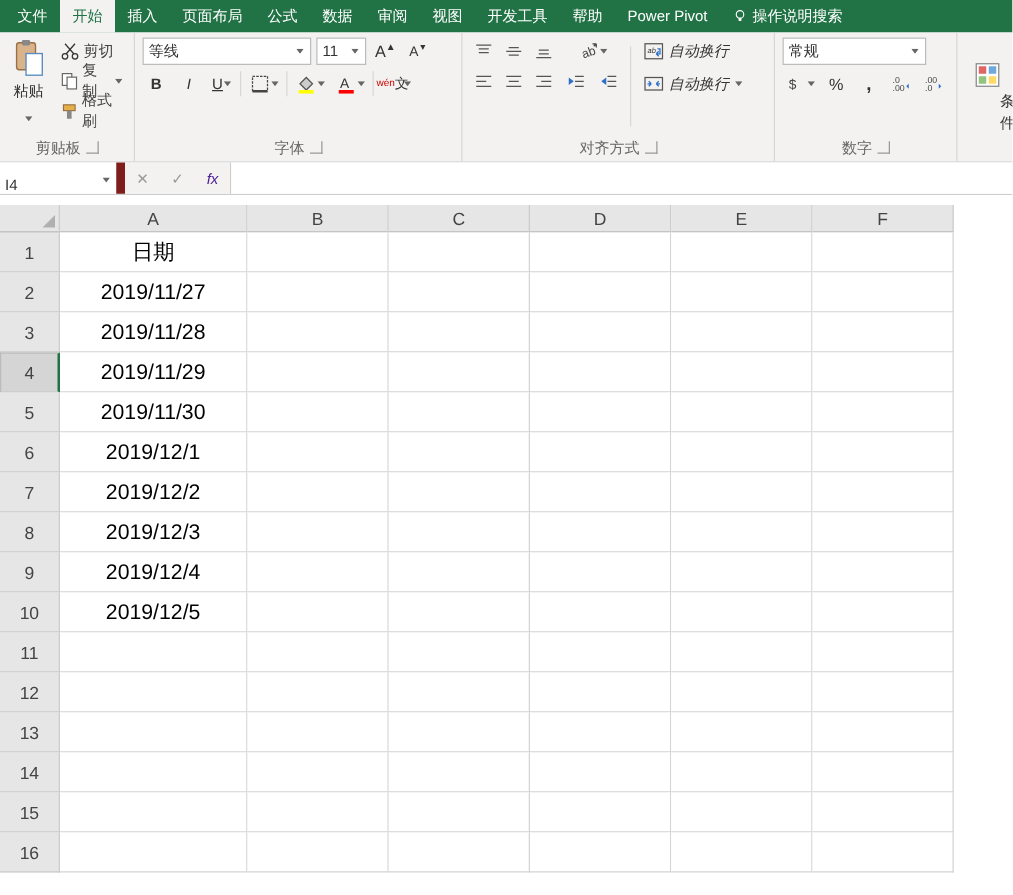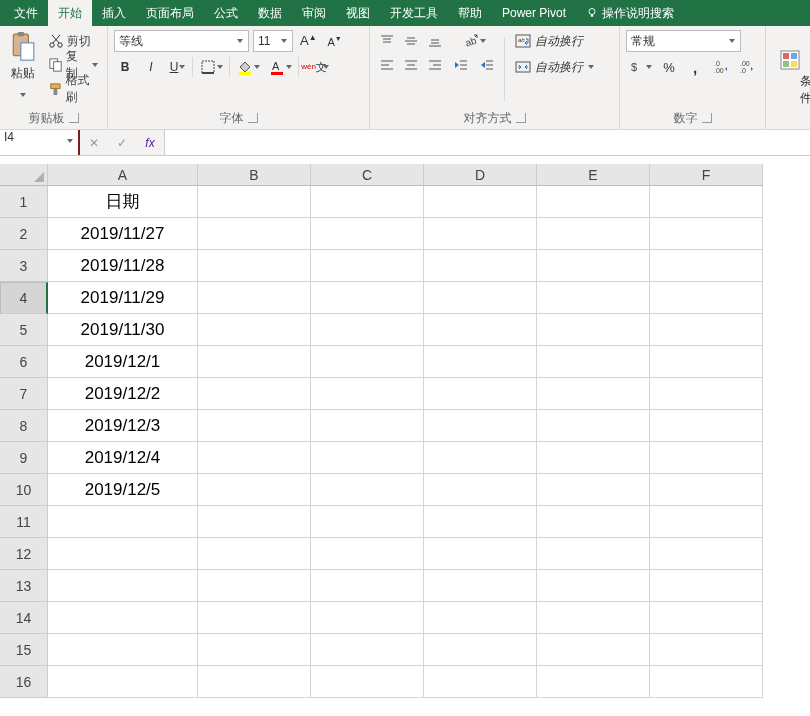--- a/index.html
+++ b/index.html
@@ -30,21 +30,21 @@
   .row { display: flex; gap: 4px; align-items: center; }
   .col { display: flex; flex-direction: column; gap: 2px; }
   .btn { height: 22px; min-width: 22px; display: inline-flex; align-items: center; justify-content: center; padding: 0 3px; }
   .btn.withdrop { padding-right: 1px; }
   .sep { width: 1px; background: #d7d7d7; height: 64px; align-self: center; }
   .align-grid { display: grid; grid-template-columns: repeat(3, 22px); grid-template-rows: repeat(2, 22px); gap: 2px; }
   .wbtn { display: flex; align-items: center; gap: 4px; height: 22px; padding: 0 4px; }
 
   
   .fbar { height: 26px; border-bottom: 1px solid #ccc; display: flex; align-items: stretch; font-size: 12px; }
-  .namebox { width: 80px; border-right: 2px solid #7f1d1d; display: flex; align-items: flex-start; justify-content: space-between; padding: 0 4px; background: #fff; }
+  .namebox { width: 100px; border-right: 7px solid #7f1d1d; display: flex; align-items: flex-end; justify-content: space-between; padding: 0 4px; background: #fff; }
   .fbtns { display: flex; align-items: center; border-right: 1px solid #ccc; background: #f3f2f1; }
   .fbtn { width: 28px; height: 100%; display: flex; align-items: center; justify-content: center; color: #999; }
   .finput { flex: 1; padding: 0 6px; display: flex; align-items: center; background: #fff; }
 
   
   .thinspace { height: 8px; background: #fff; }
 
   
   .grid { display: flex; }
   .rowheads { display: flex; flex-direction: column; }

